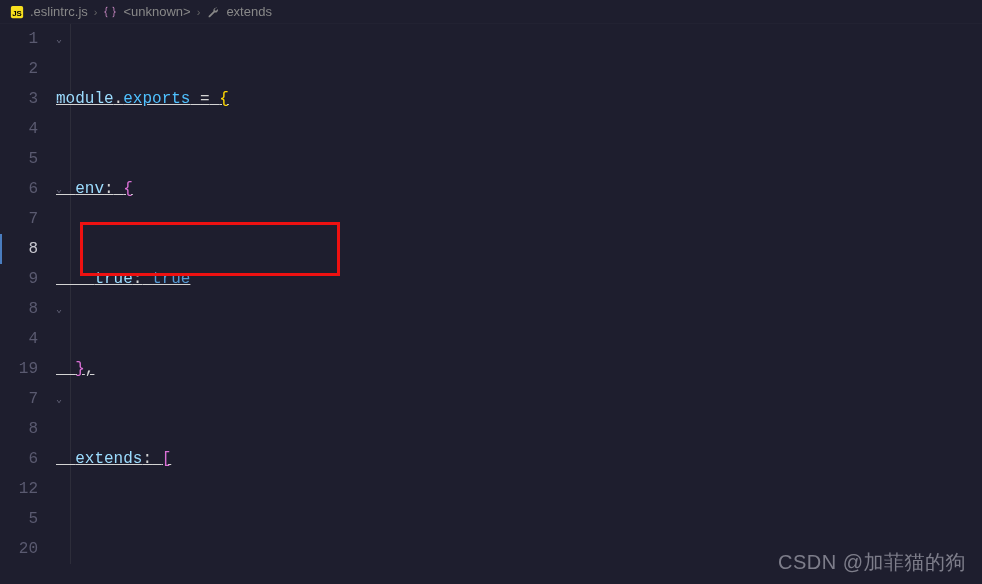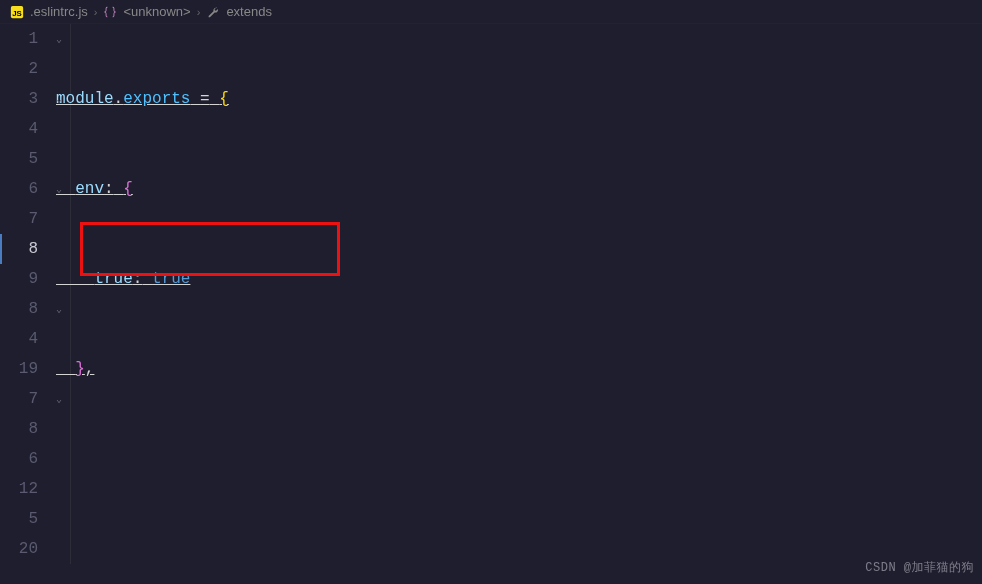--- a/index.html
+++ b/index.html
@@ -91,25 +91,25 @@
     pointer-events:none;
   }
   .annotation-box {
     position:absolute;
     border:3px solid #e11;
     pointer-events:none;
     z-index:10;
   }
   .watermark {
     position: absolute;
-    right: 8px;
+    right: 16px;
     bottom: 8px;
     color: rgba(220,220,230,0.5);
-    font-family: Liberation Mono, monospace;
-    font-size: 12px;
+    font-family: Liberation Sans, sans-serif;
+    font-size: 20px;
     letter-spacing: 0.5px;
     pointer-events:none;
   }
   .icon-svg { vertical-align: text-bottom; }
 </style>
 </head>
 <body>
 
 <div class="breadcrumb">
   <span>
@@ -168,20 +168,21 @@
     <div class="ln">12</div>
     <div class="ln">5</div>
     <div class="ln">20</div>
   </div>
 
   <div class="code">
     <div class="code-line"><span class="tk-var">module</span><span class="tk-punc">.</span><span class="tk-const">exports</span> <span class="tk-op">=</span> <span class="tk-bracket">{</span></div>
     <div class="code-line">  <span class="tk-key">env</span><span class="tk-punc">:</span> <span class="tk-paren">{</span></div>
     <div class="code-line">    <span class="tk-key">true</span><span class="tk-punc">:</span> <span class="tk-bool">true</span></div>
     <div class="code-line">  <span class="tk-paren">}</span><span class="tk-punc">,</span></div>
+    <div class="code-line">  <span class="tk-key">extends</span><span class="tk-punc">:</span> <span class="tk-paren">[</span></div>
     
     
     
     
     
     
     
     
     
     

